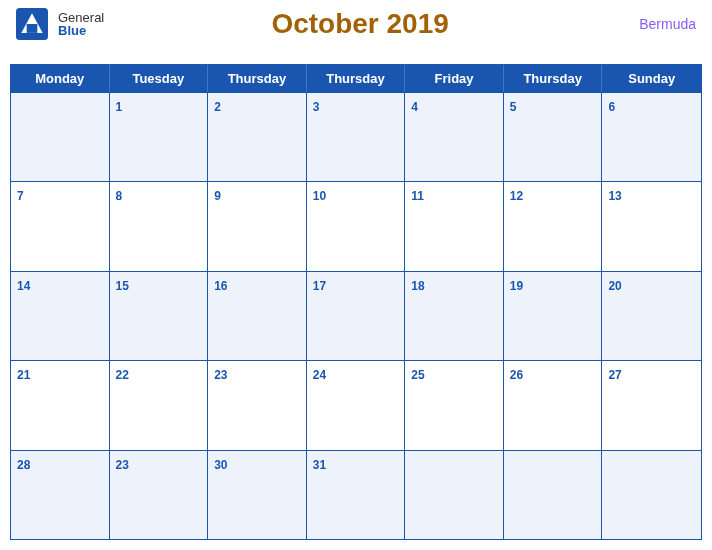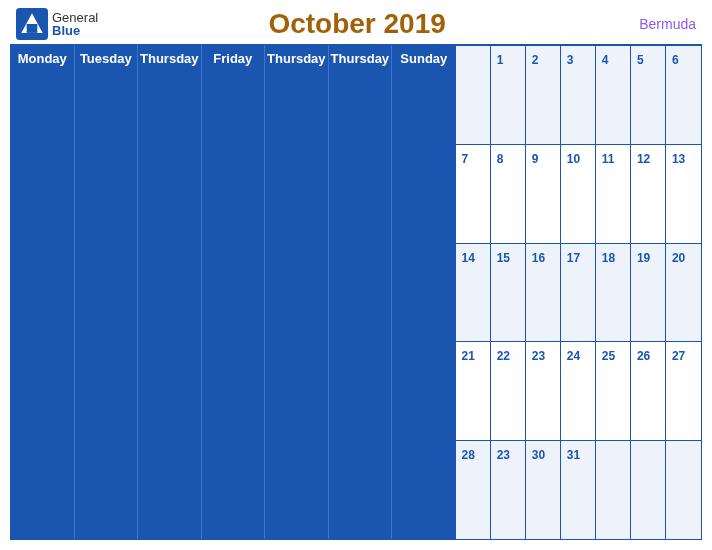--- a/index.html
+++ b/index.html
@@ -19,21 +19,21 @@
     }
     .top-header {
       display: flex;
       align-items: center;
       justify-content: space-between;
       padding: 8px 16px 4px 16px;
     }
     .logo-area {
       display: flex;
       align-items: center;
-      gap: 4px;
+      gap: 10px;
     }
     .logo-text {
       display: flex;
       flex-direction: column;
       line-height: 1;
     }
     .logo-general {
       font-size: 13px;
       color: #333;
       font-weight: normal;
@@ -56,22 +56,22 @@
     }
     .region-label {
       font-size: 14px;
       color: #8b5cf6;
       width: 80px;
       text-align: right;
     }
     .calendar-grid {
       flex: 1;
       display: flex;
-      flex-direction: row;
-      margin: 0 10px 10px 10px;
+      flex-direction: column;
+      margin: 20px 10px 10px 10px;
       border: 1px solid #1a56b0;
     }
     .day-headers {
       display: grid;
       grid-template-columns: repeat(7, 1fr);
       background: #1a56b0;
     }
     .day-header {
       color: #fff;
       text-align: center;
@@ -142,22 +142,22 @@
 
     <div class="region-label">Bermuda</div>
   </div>
 
   <div class="calendar-grid">
 
     <div class="day-headers">
       <div class="day-header">Monday</div>
       <div class="day-header">Tuesday</div>
       <div class="day-header">Thursday</div>
+      <div class="day-header">Thursday</div>
       <div class="day-header">Friday</div>
-      <div class="day-header">Thursday</div>
       <div class="day-header">Thursday</div>
       <div class="day-header">Sunday</div>
     </div>
 
     <div class="weeks-container">
 
       <div class="week-row">
         <div class="day-cell empty"></div>
         <div class="day-cell"><span class="day-number">1</span></div>
         <div class="day-cell"><span class="day-number">2</span></div>

